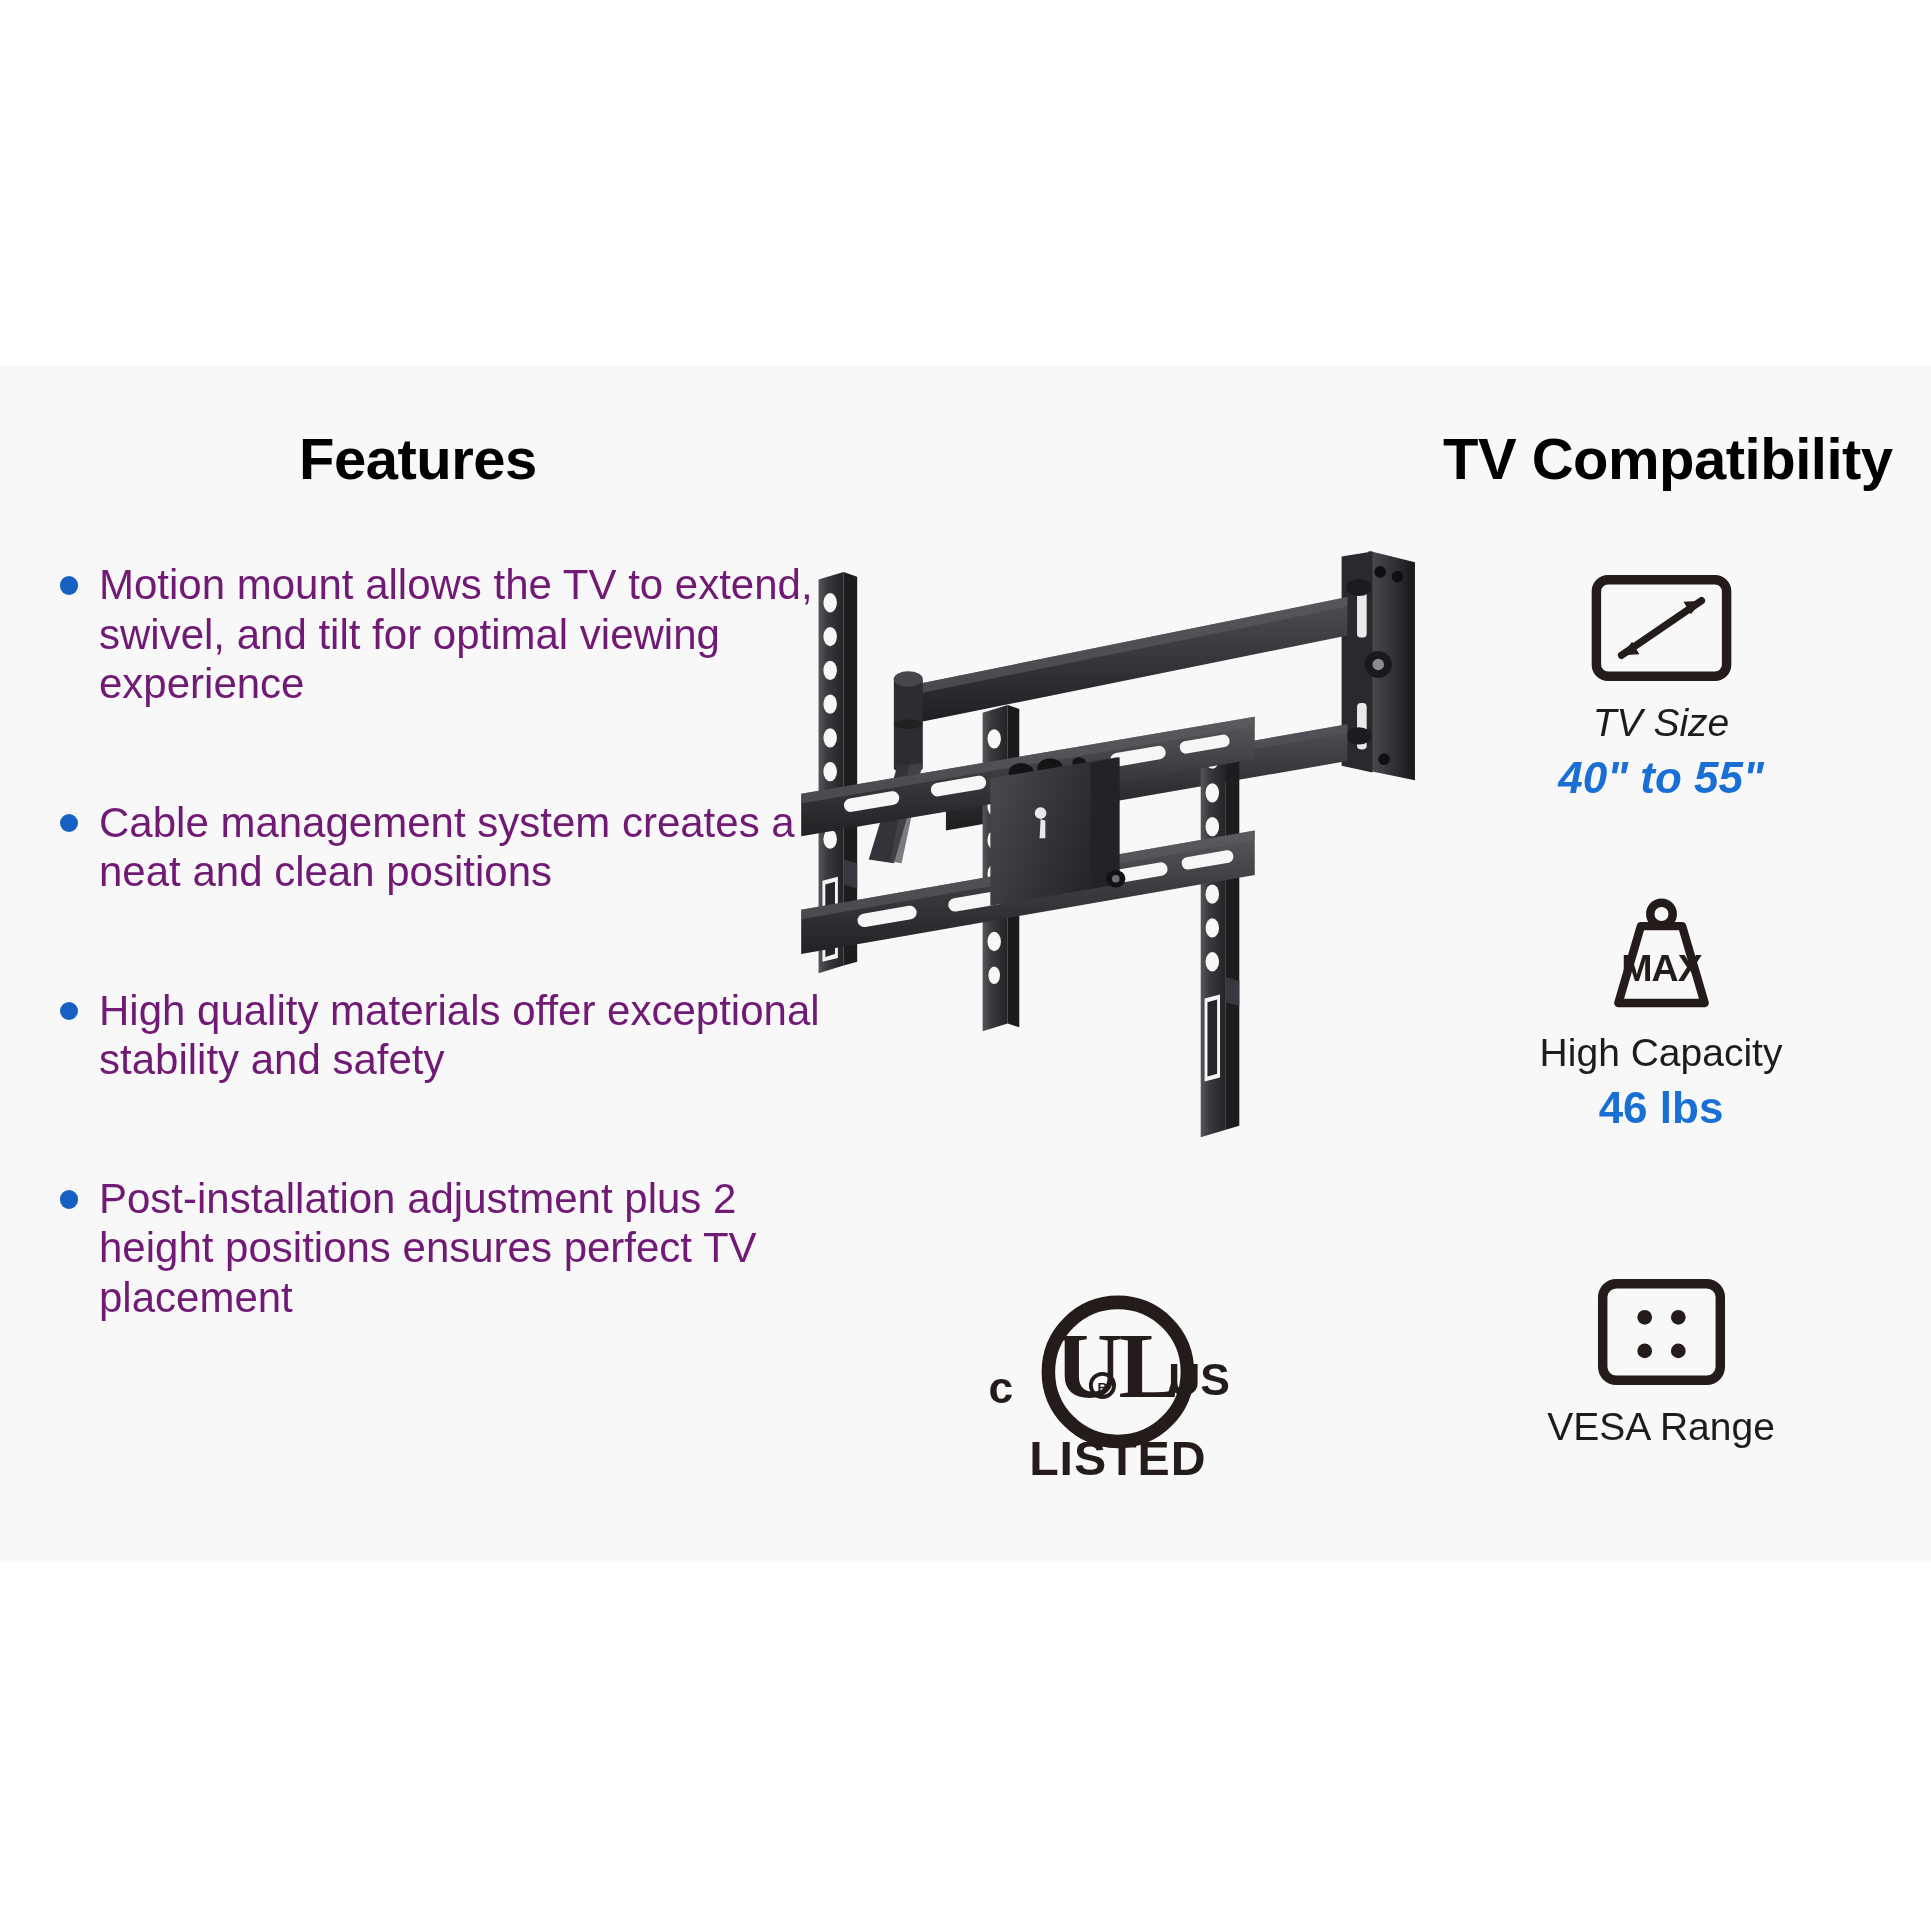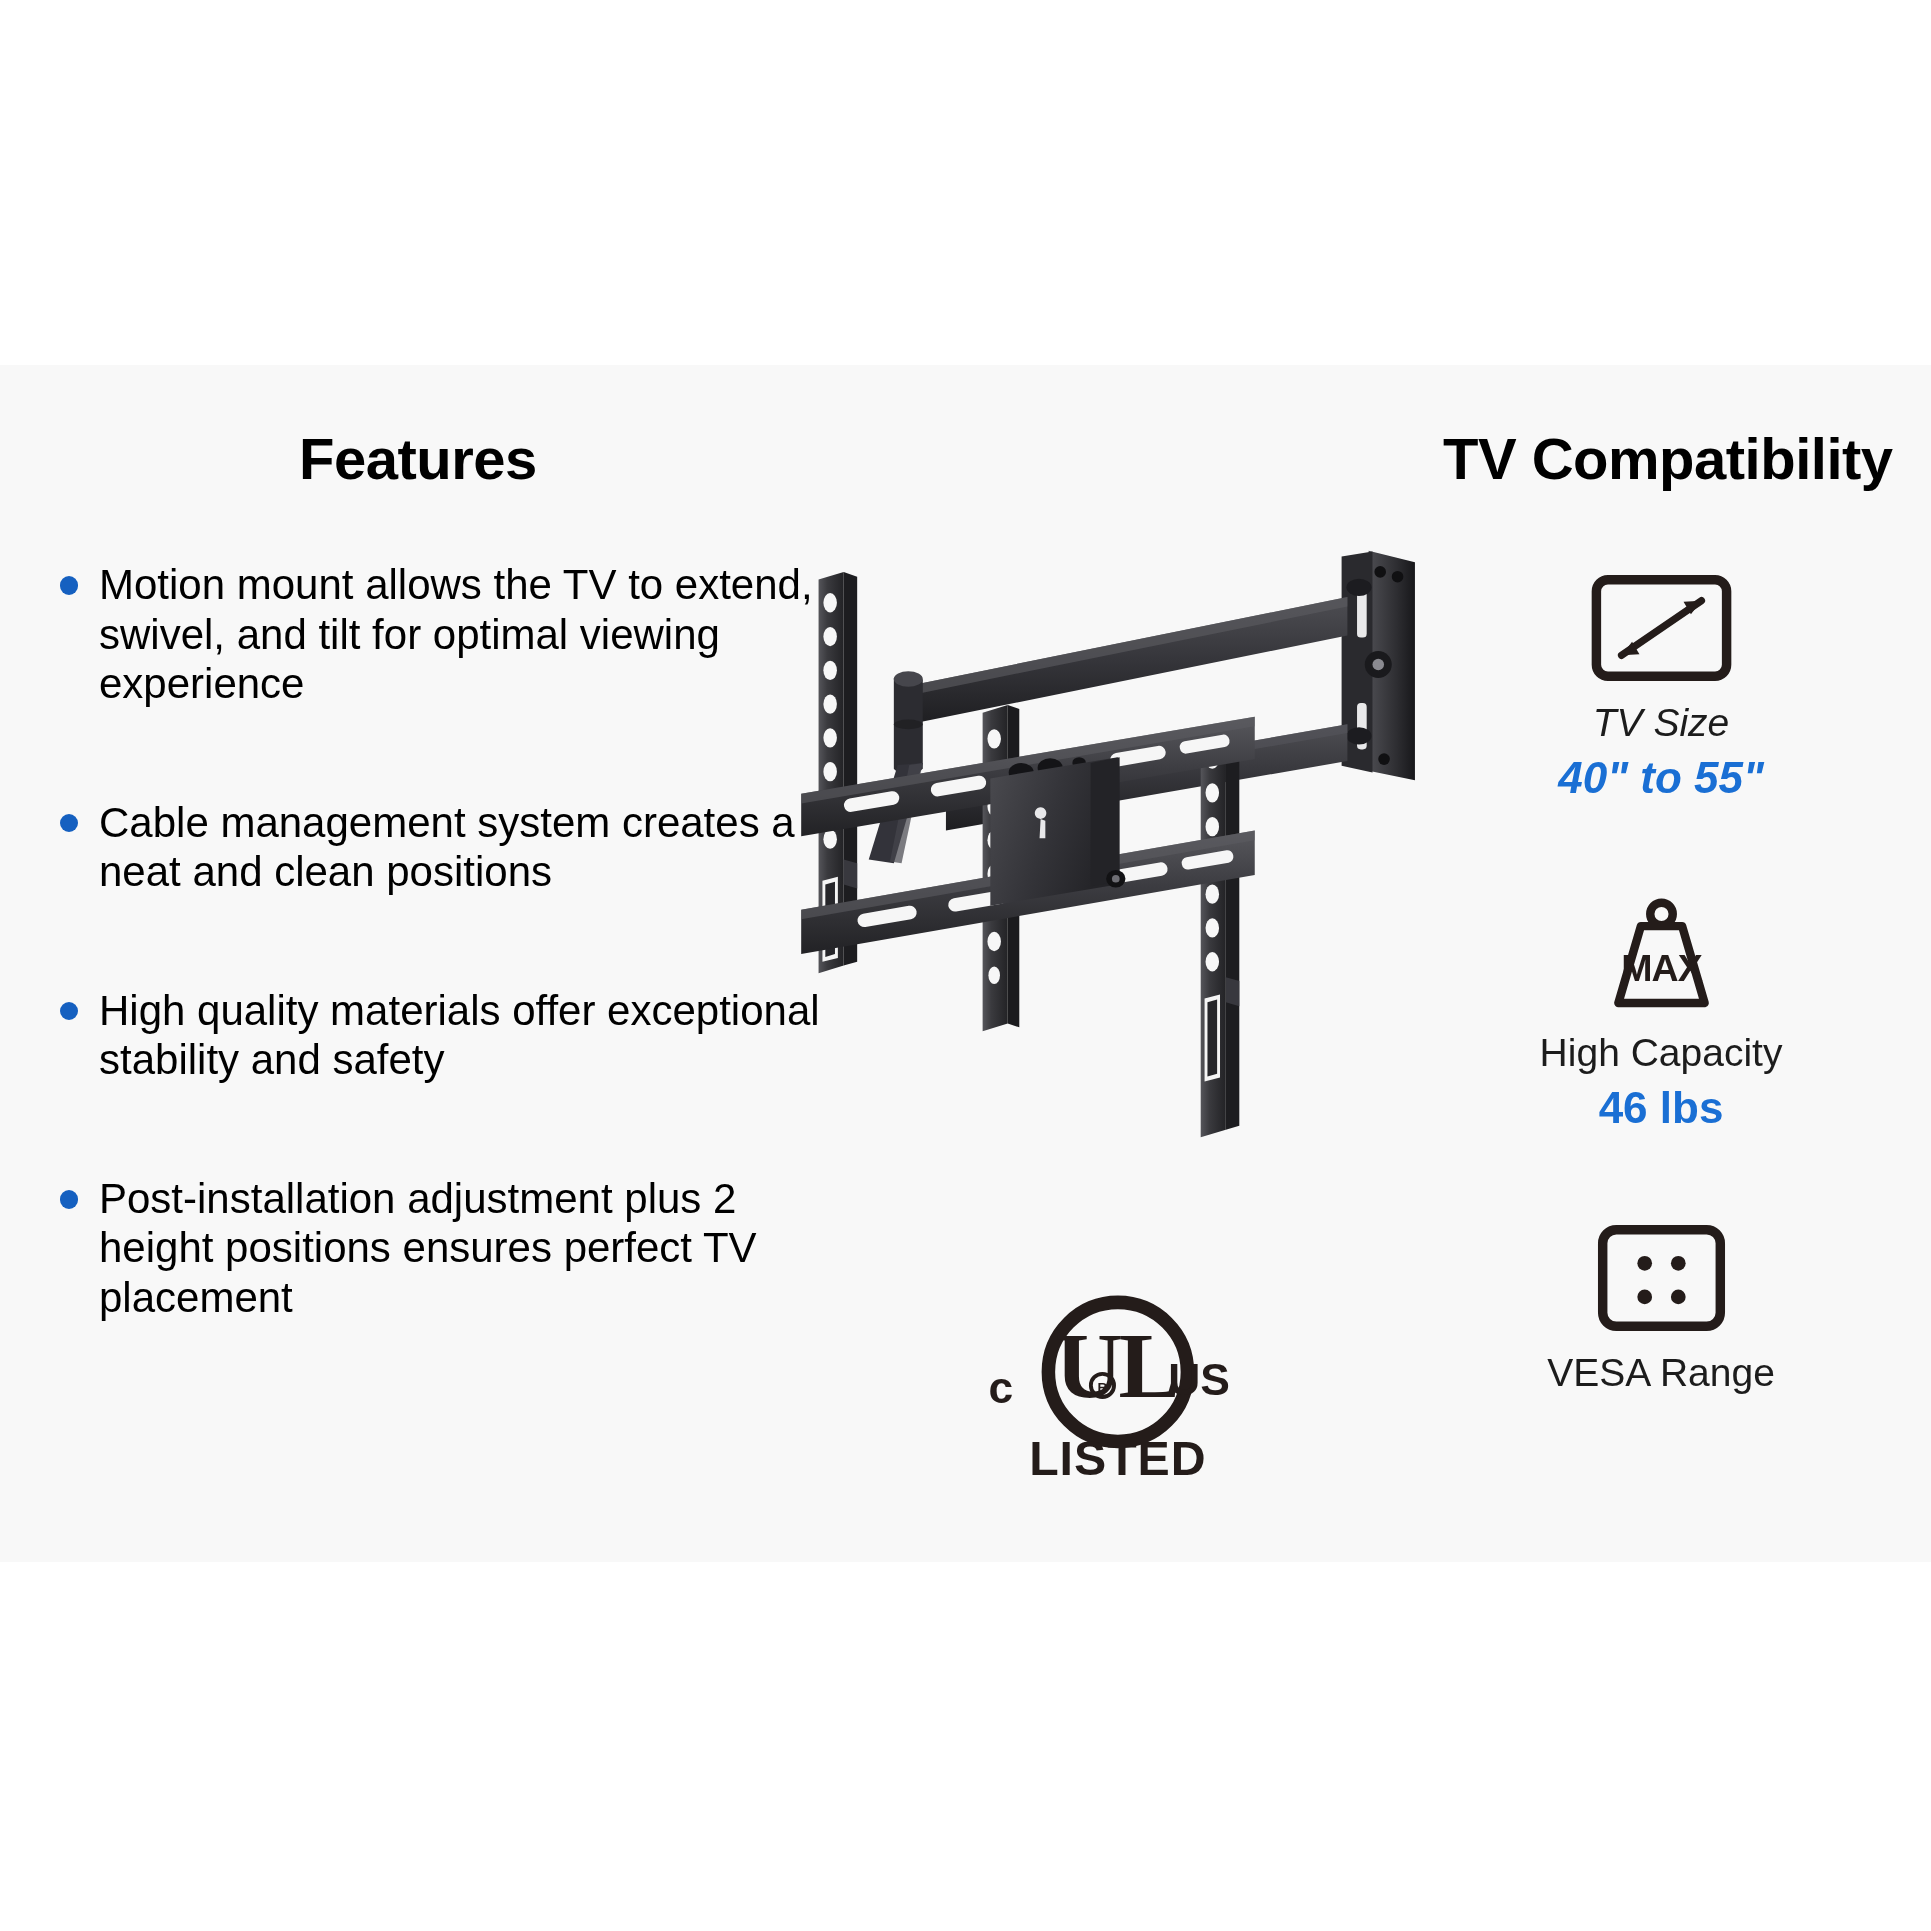--- a/index.html
+++ b/index.html
@@ -53,21 +53,21 @@
     list-style: none;
     margin: 0;
     padding: 0;
   }
   .feature-item {
     position: relative;
     padding-left: 70px;
     margin-bottom: 89px;
     font-size: 42px;
     line-height: 1.18;
-    color: #000000;
+    color: #701a75;
   }
   .feature-item:last-child { margin-bottom: 0; }
   .feature-bullet {
     position: absolute;
     left: 31px;
     top: 16.4px;
     width: 18.3px;
     height: 18.3px;
     border-radius: 50%;
     background: #1560c0;
@@ -76,21 +76,21 @@
 
   
   .spec {
     position: absolute;
     width: 502px;
     left: 1410px;
     text-align: center;
   }
   #spec-tvsize { top: 568px; font-style: italic; }
   #spec-load   { top: 898px; }
-  #spec-vesa   { top: 1218px; }
+  #spec-vesa   { top: 1272px; }
 
   .spec-icon {
     display: block;
     margin: 0 auto 13.5px auto;
     height: 120px;
   }
   .spec-label {
     display: block;
     font-size: 39px;
     color: #1c1c1c;

